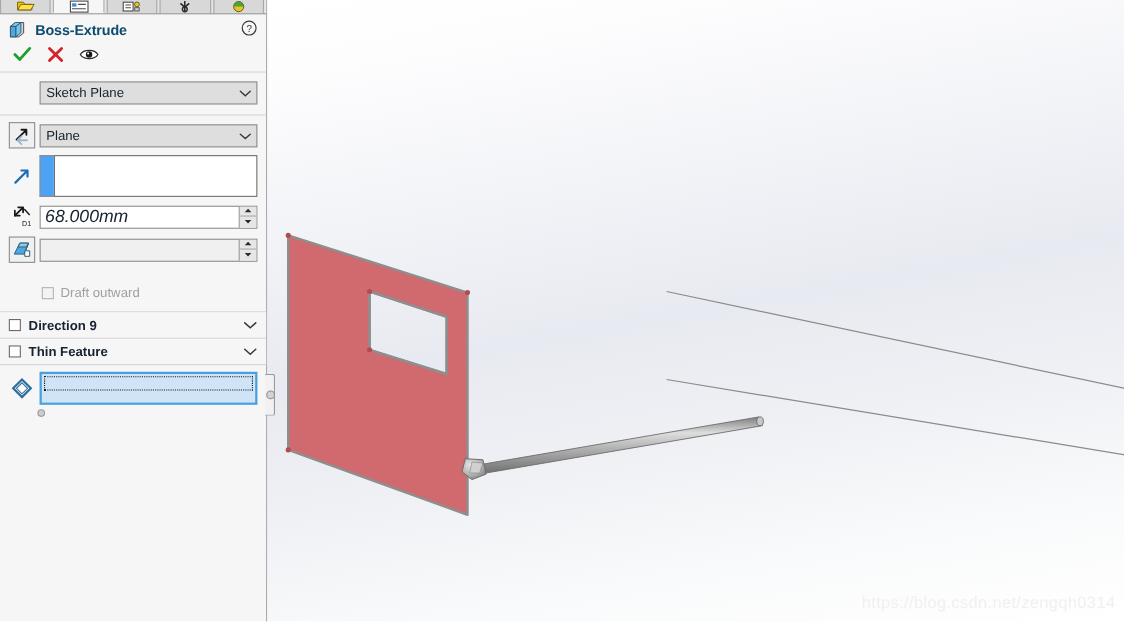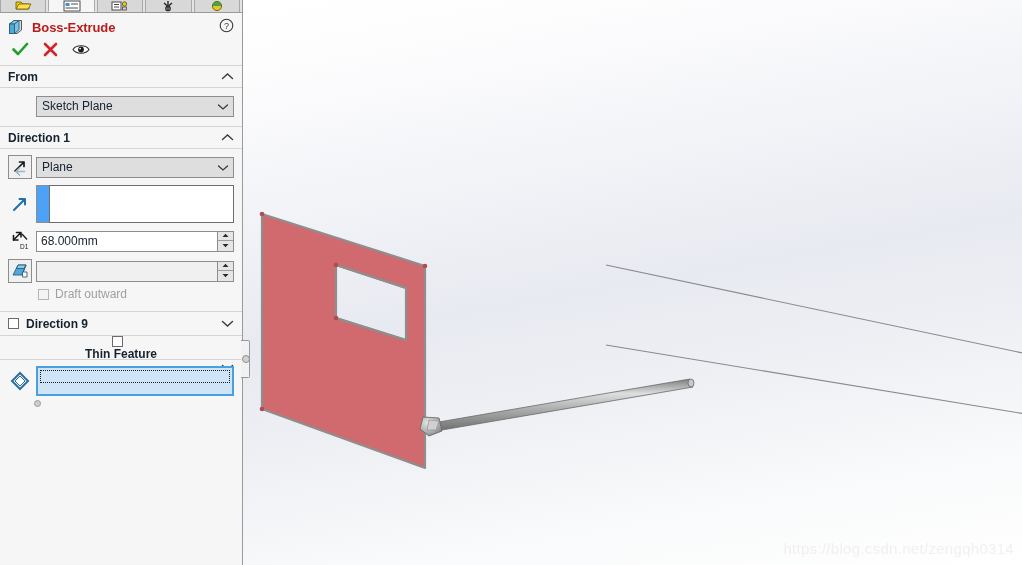--- a/index.html
+++ b/index.html
@@ -70,21 +70,21 @@
   .pm-header {
     display: flex;
     align-items: center;
     padding: 6px 8px 2px 8px;
     height: 24px;
     box-sizing: border-box;
   }
   .pm-header .title {
     font-size: 13px;
     font-weight: bold;
-    color: #b91c1c;
+    color: #0c4a6e;
     margin-left: 7px;
     letter-spacing: -0.1px;
   }
   .help-btn {
     margin-left: auto;
     cursor: pointer;
   }
 
   
   .action-row {
@@ -210,25 +210,26 @@
     display: flex;
     border: 1px solid #8d8d8d;
     box-sizing: border-box;
     background: #ffffff;
   }
   .spinfield.disabled { background: #f0f0f0; }
   .spinfield .val {
     flex: 1 1 auto;
     padding: 0 4px;
     line-height: 19px;
-    font-size: 12px;
+    font-size: 16px;
     color: #16222f;
     font-family: "Liberation Sans", sans-serif;
     white-space: nowrap;
     overflow: hidden;
+    font-style: italic;
   }
   .spinner {
     width: 16px;
     flex: 0 0 16px;
     display: flex;
     flex-direction: column;
     border-left: 1px solid #8d8d8d;
     box-sizing: border-box;
   }
   .spinner div {
@@ -239,21 +240,21 @@
     justify-content: center;
     box-sizing: border-box;
     cursor: pointer;
   }
   .spinner div:first-child { border-bottom: 1px solid #9c9c9c; }
 
   .checkrow {
     display: flex;
     align-items: center;
     padding-left: 30px;
-    margin-top: 4px;
+    margin-top: 20px;
     margin-bottom: 2px;
   }
   .checkrow .cb2 {
     width: 11px;
     height: 11px;
     border: 1px solid #b5b5b5;
     background: #f3f3f3;
     margin-right: 6px;
     box-sizing: border-box;
     flex: 0 0 11px;
@@ -418,50 +419,34 @@
       </span>
       <span class="act">
         <svg width="18" height="13" viewBox="0 0 18 13">
           <path d="M1 6.5 C4 1.5, 14 1.5, 17 6.5 C14 11.5, 4 11.5, 1 6.5 Z" fill="#ffffff" stroke="#2a2a2a" stroke-width="1.1"></path>
           <circle cx="9" cy="6.5" r="2.9" fill="#1a1a1a"></circle>
           <circle cx="8.1" cy="5.6" r="0.9" fill="#ffffff"></circle>
         </svg>
       </span>
     </div>
 
-    <div class="section-head">
-      <span>From</span>
-      <span class="chev">
-        <svg width="13" height="9" viewBox="0 0 13 9">
-            <path d="M1.5 6.5 L6.5 2 L11.5 6.5" stroke="#3a3a3a" stroke-width="1.4" fill="none" stroke-linecap="round"></path>
-          </svg>
-      </span>
-    </div>
     <div class="section-body">
       <div class="row" style="margin-bottom:0;">
         <div class="icon-slot"></div>
         <div class="combo-wrap">
           <div class="combo">Sketch Plane</div>
           <span class="cv">
             <svg width="12" height="8" viewBox="0 0 12 8">
                 <path d="M1.5 2 L6 6 L10.5 2" stroke="#3a3a3a" stroke-width="1.3" fill="none" stroke-linecap="round"></path>
               </svg>
           </span>
         </div>
       </div>
     </div>
 
-    <div class="section-head">
-      <span>Direction 1</span>
-      <span class="chev">
-        <svg width="13" height="9" viewBox="0 0 13 9">
-            <path d="M1.5 6.5 L6.5 2 L11.5 6.5" stroke="#3a3a3a" stroke-width="1.4" fill="none" stroke-linecap="round"></path>
-          </svg>
-      </span>
-    </div>
     <div class="section-body">
 
       <div class="row">
         <div class="icon-slot">
           <div class="icon-box">
             <svg width="18" height="18" viewBox="0 0 18 18">
               <path d="M4 13 L13 4 M13 4 L8.5 4 M13 4 L13 8.5" stroke="#1a1a1a" stroke-width="1.7" fill="none" stroke-linecap="round"></path>
               <path d="M13.5 13.5 L5 13.5 M5 13.5 L8.5 10 M5 13.5 L8.5 17" stroke="#9db7c9" stroke-width="1.7" fill="none" stroke-linecap="round"></path>
             </svg>
           </div>
@@ -551,21 +536,21 @@
     <div class="section-head" style="height:24px;">
       <span class="cb"></span>
       <span>Direction 9</span>
       <span class="chev">
         <svg width="13" height="9" viewBox="0 0 13 9">
             <path d="M1.5 2.5 L6.5 7 L11.5 2.5" stroke="#3a3a3a" stroke-width="1.4" fill="none" stroke-linecap="round"></path>
           </svg>
       </span>
     </div>
 
-    <div class="section-head" style="height:24px;flex-direction:column;">
+    <div class="section-head" style="height:24px;">
       <span class="cb"></span>
       <span>Thin Feature</span>
       <span class="chev">
         <svg width="13" height="9" viewBox="0 0 13 9">
             <path d="M1.5 2.5 L6.5 7 L11.5 2.5" stroke="#3a3a3a" stroke-width="1.4" fill="none" stroke-linecap="round"></path>
           </svg>
       </span>
     </div>
 
     <div class="contour-row">

